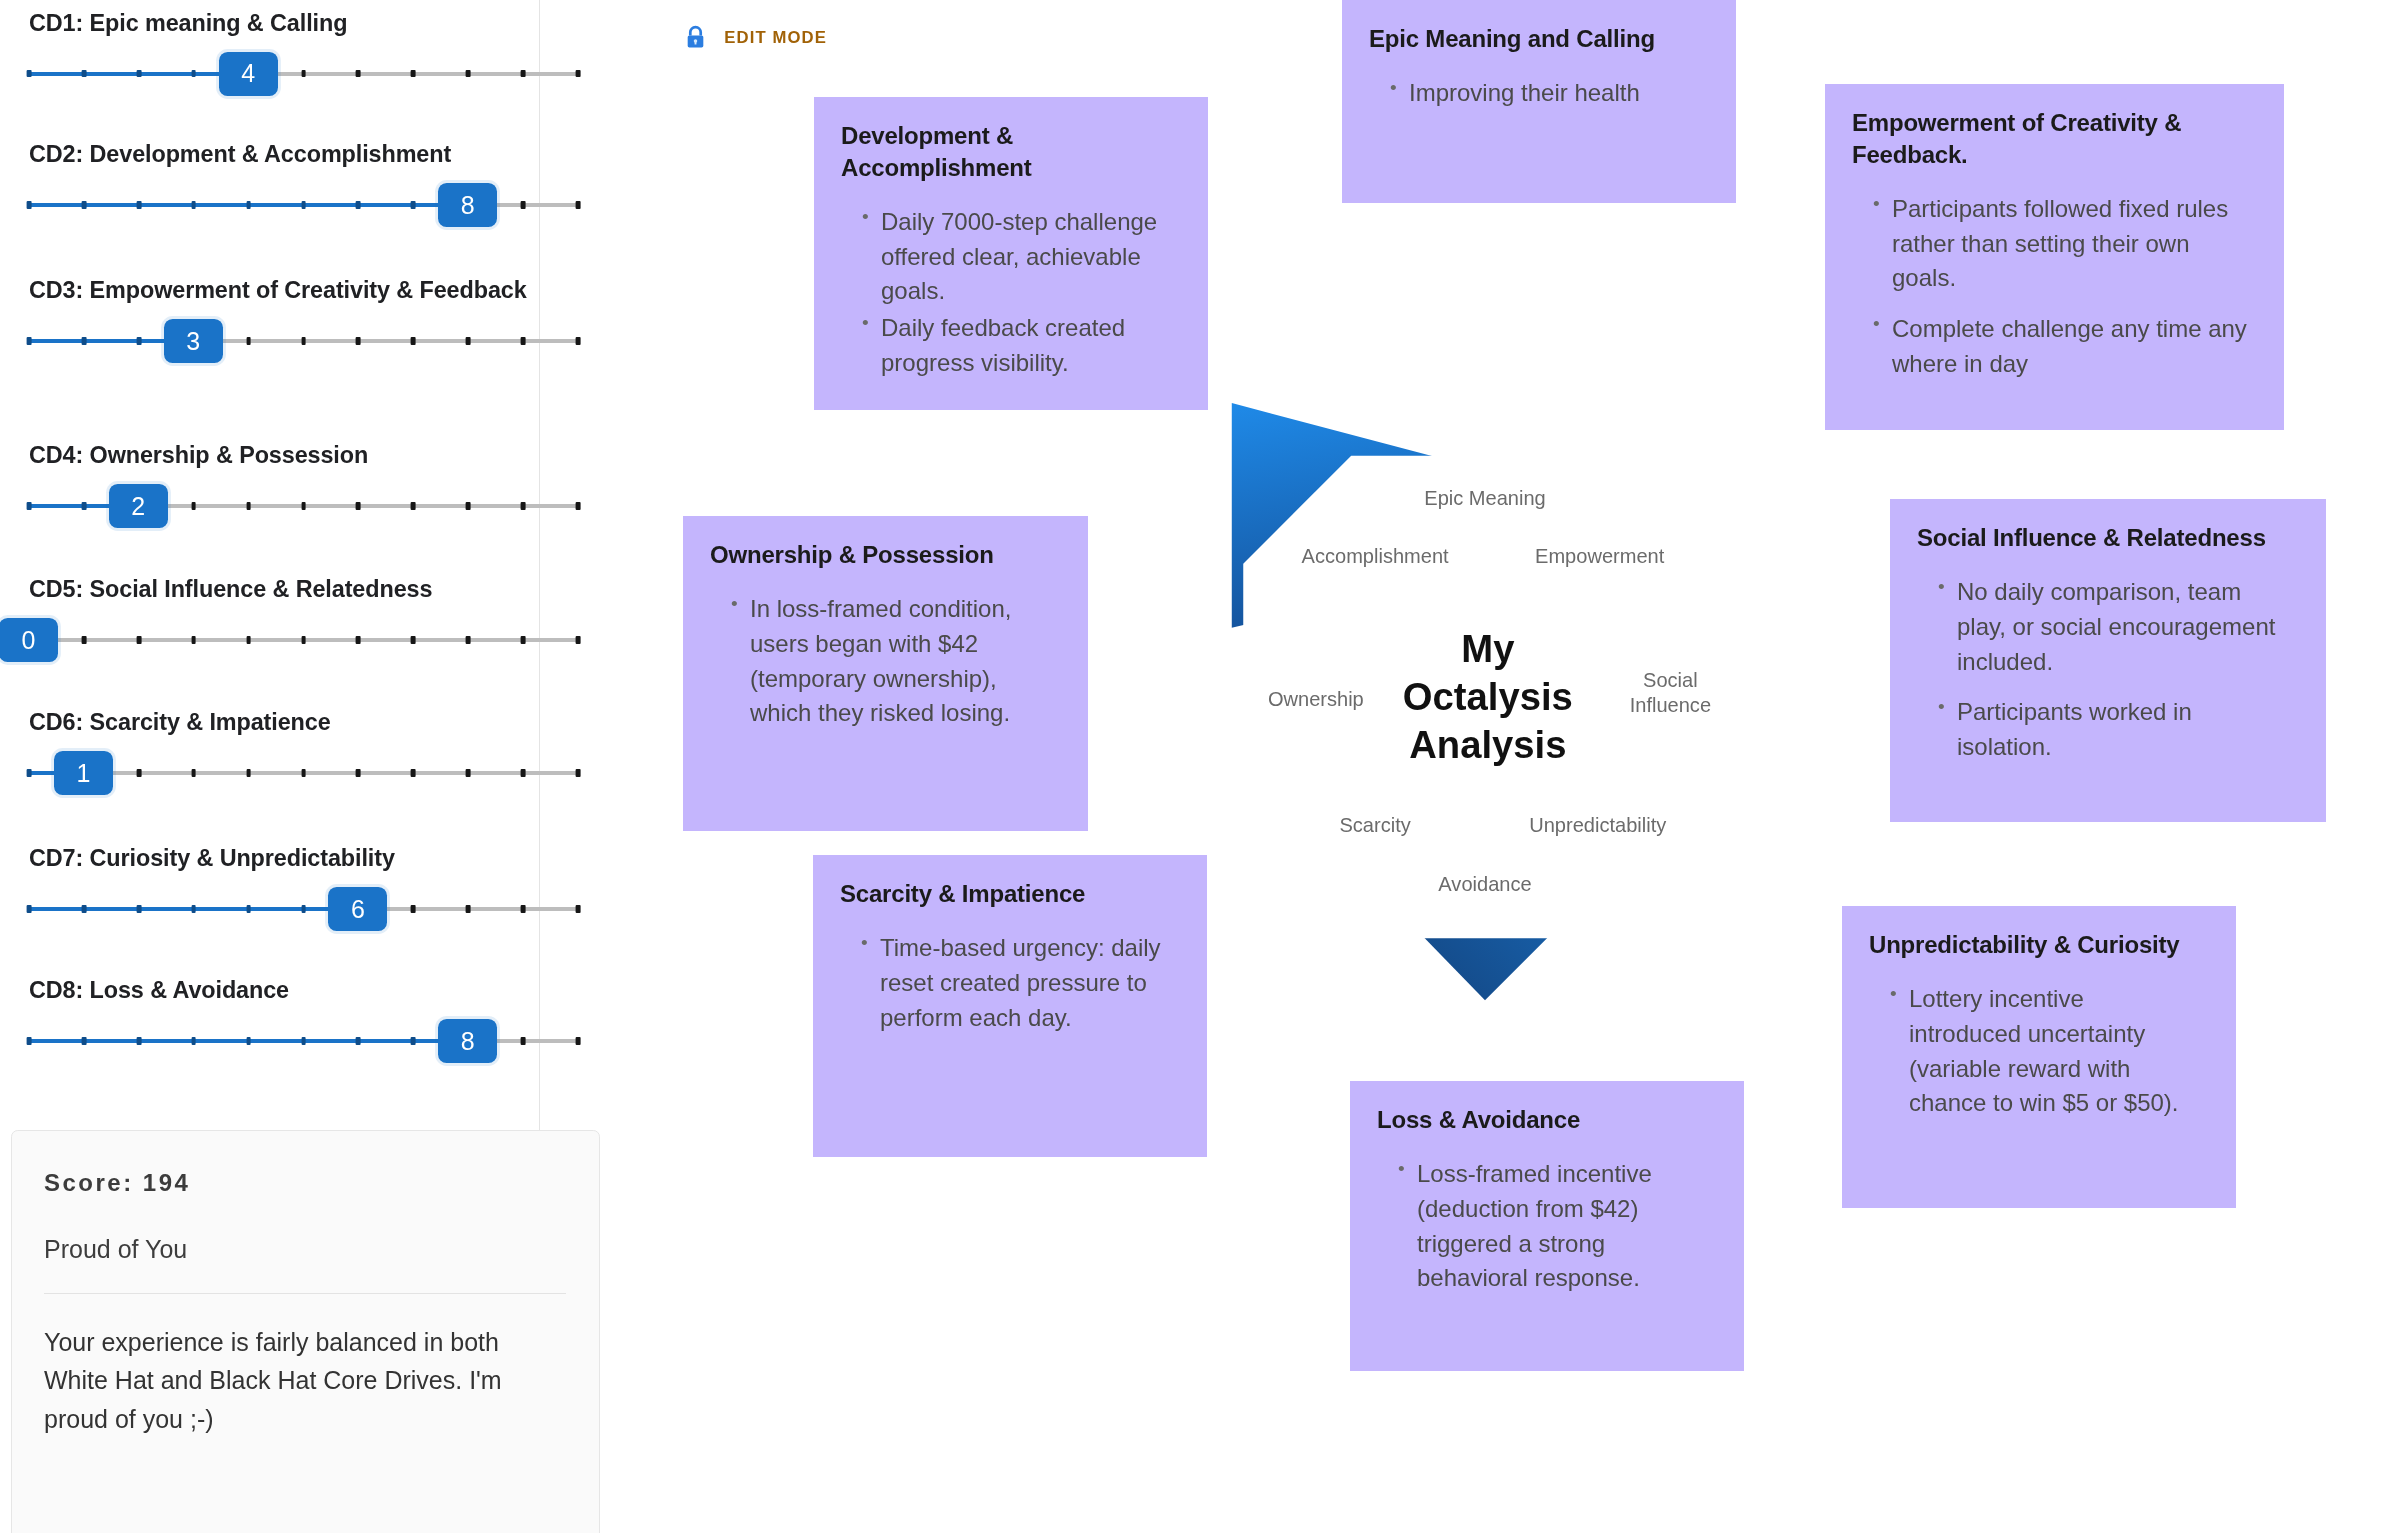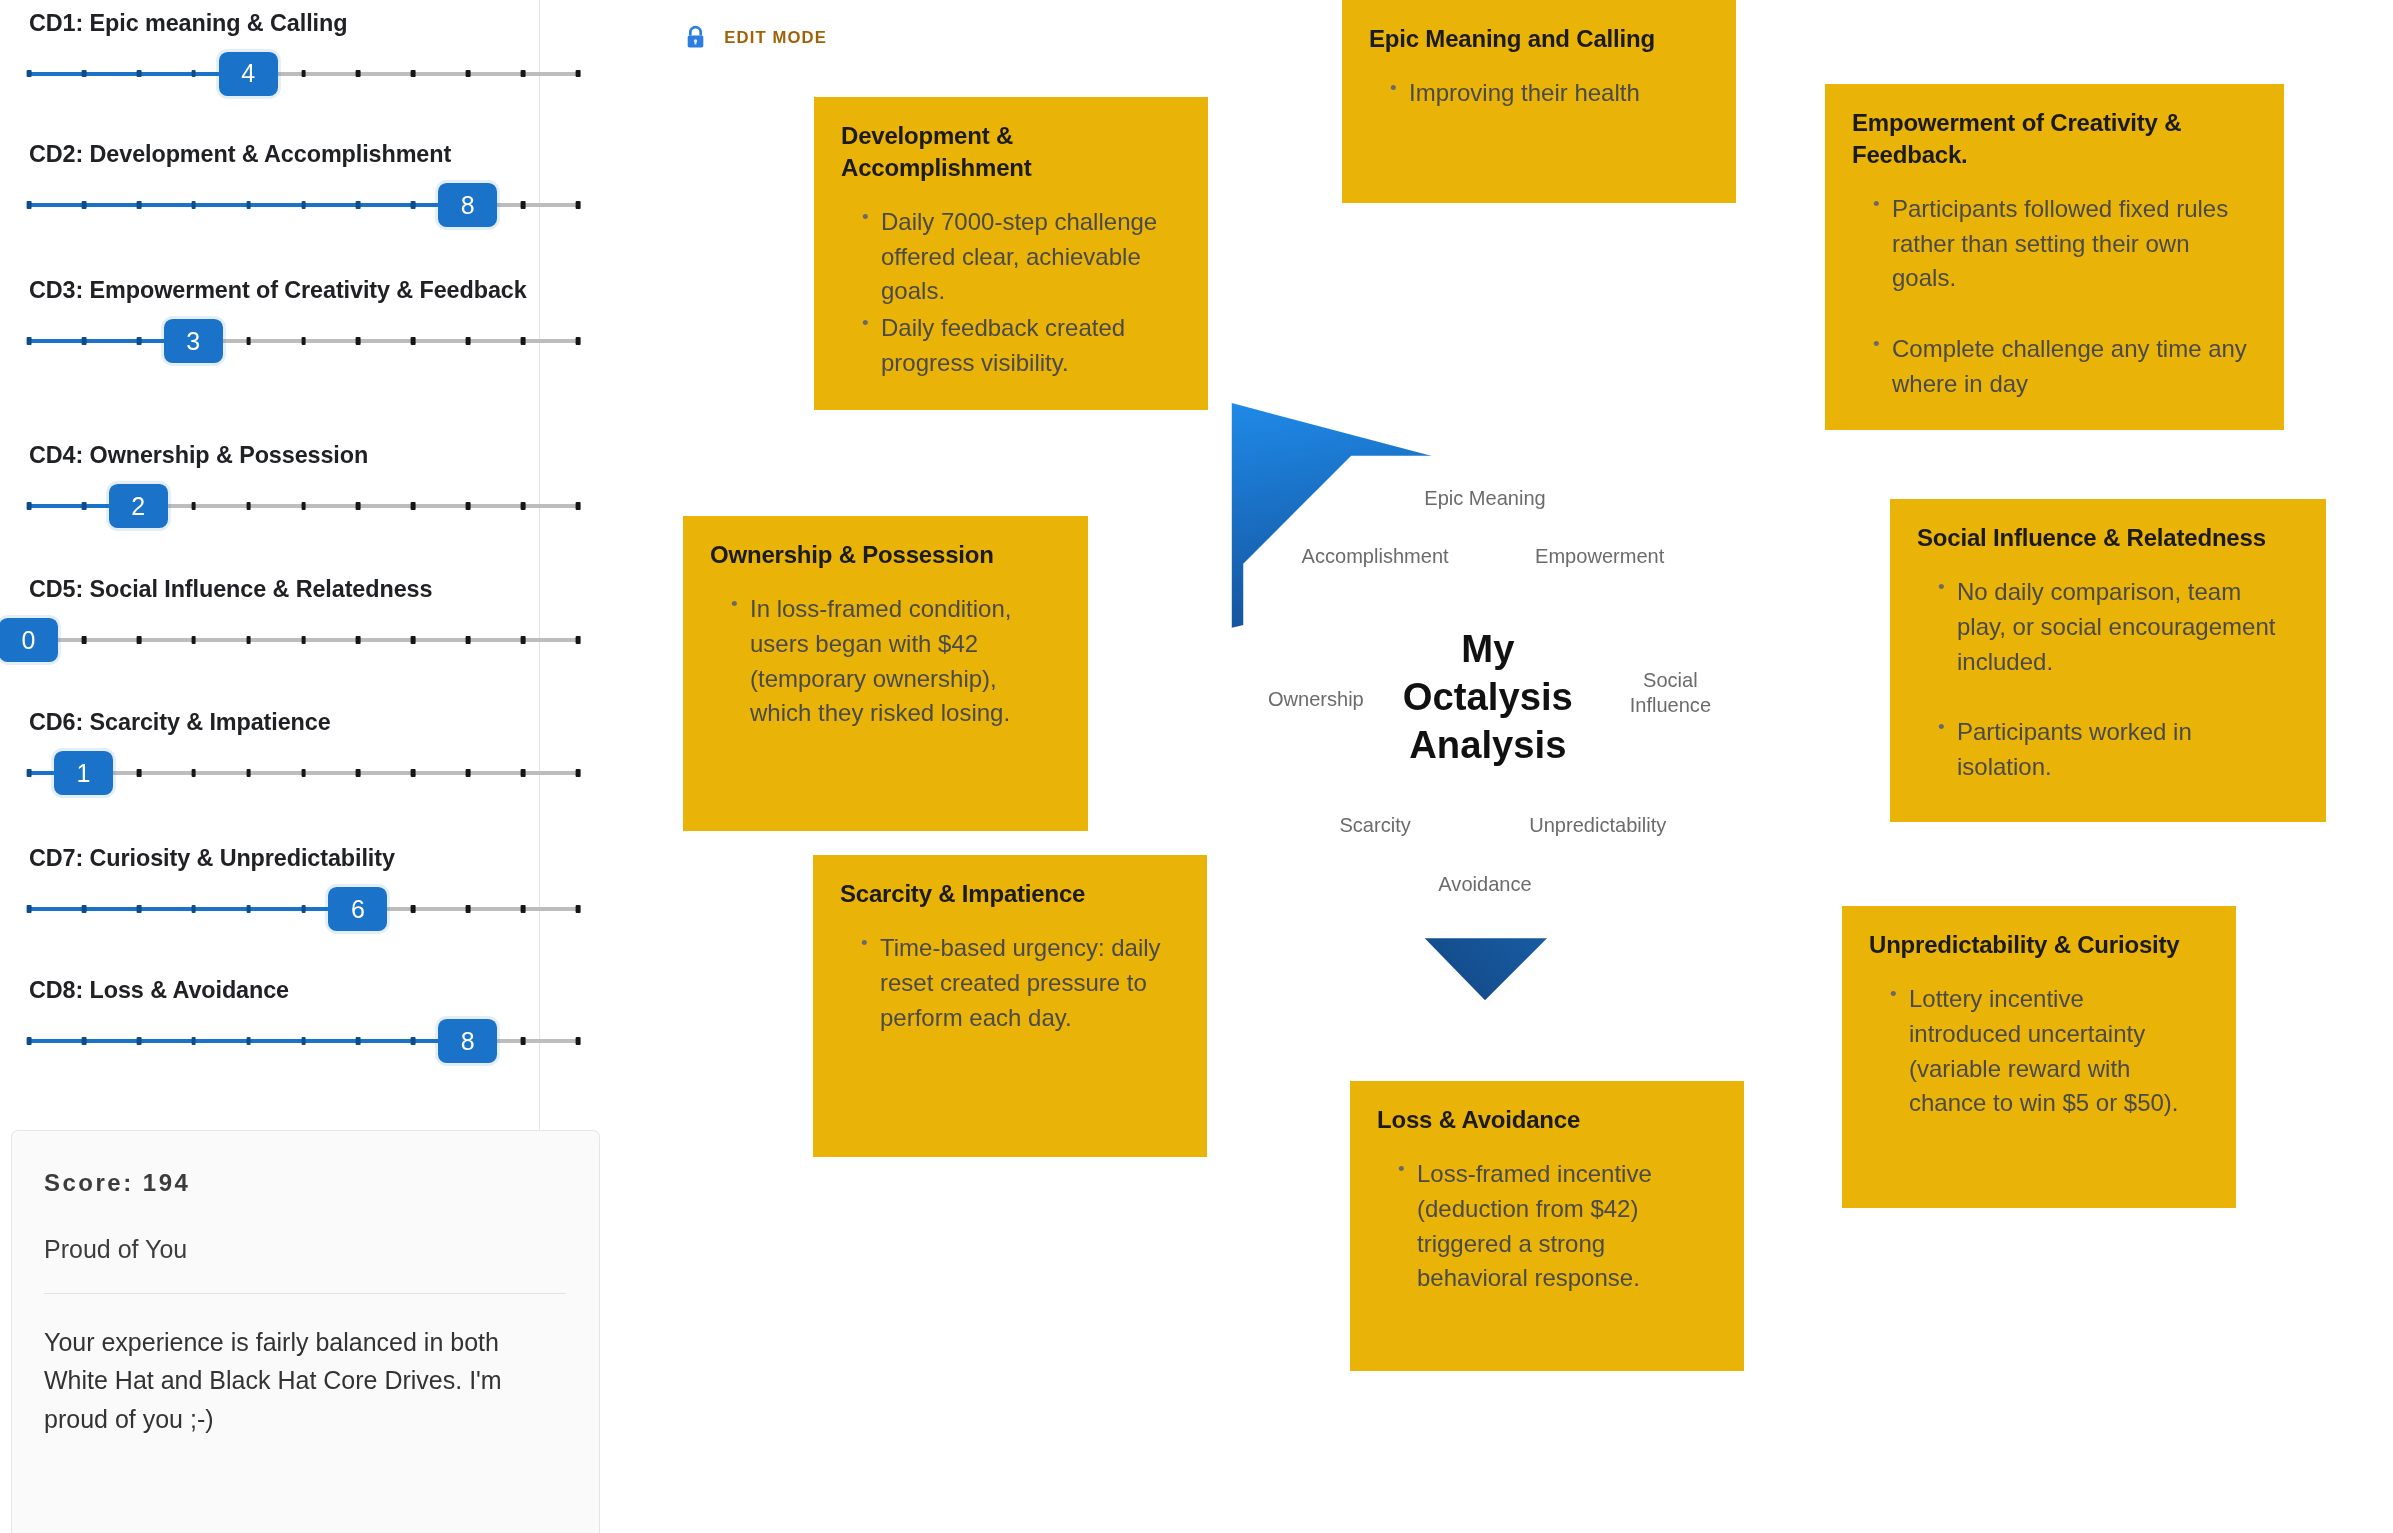--- a/index.html
+++ b/index.html
@@ -71,33 +71,33 @@
     display: flex; align-items: center; gap: 16.3px; cursor: pointer;
   }
   #edit-mode .lock-ico { width: 25px; height: 29px; display: block; }
   #edit-mode .lbl {
     font-size: 16.7px; color: #a16207; font-weight: 700;
     letter-spacing: 1.1px;
   }
 
   
   .card {
-    position: absolute; background: #eab308;
+    position: absolute; background: #c4b5fd;
     padding: 23px 36px 23px 27px;
   }
   .card-title {
     font-size: 24px; font-weight: 700; color: #1b1b1b;
     line-height: 1.33; margin-bottom: 21px; letter-spacing: -0.2px;
   }
   .card ul { list-style: none; padding-left: 40px; }
   .card li {
     position: relative; font-size: 24px; color: #4a4a4a;
     line-height: 1.45; margin-bottom: 1.9px;
   }
-  .card li.gap { margin-top: 36px; }
+  .card li.gap { margin-top: 16px; }
   .card li::before {
     content: "\2022"; position: absolute; left: -19px; top: -1.9px;
     font-size: 19px; color: #6a6a6a;
   }
 
   
   #octalysis {
     position: absolute; left: 1198px; top: 341px;
     width: 574px; height: 774px;
   }

